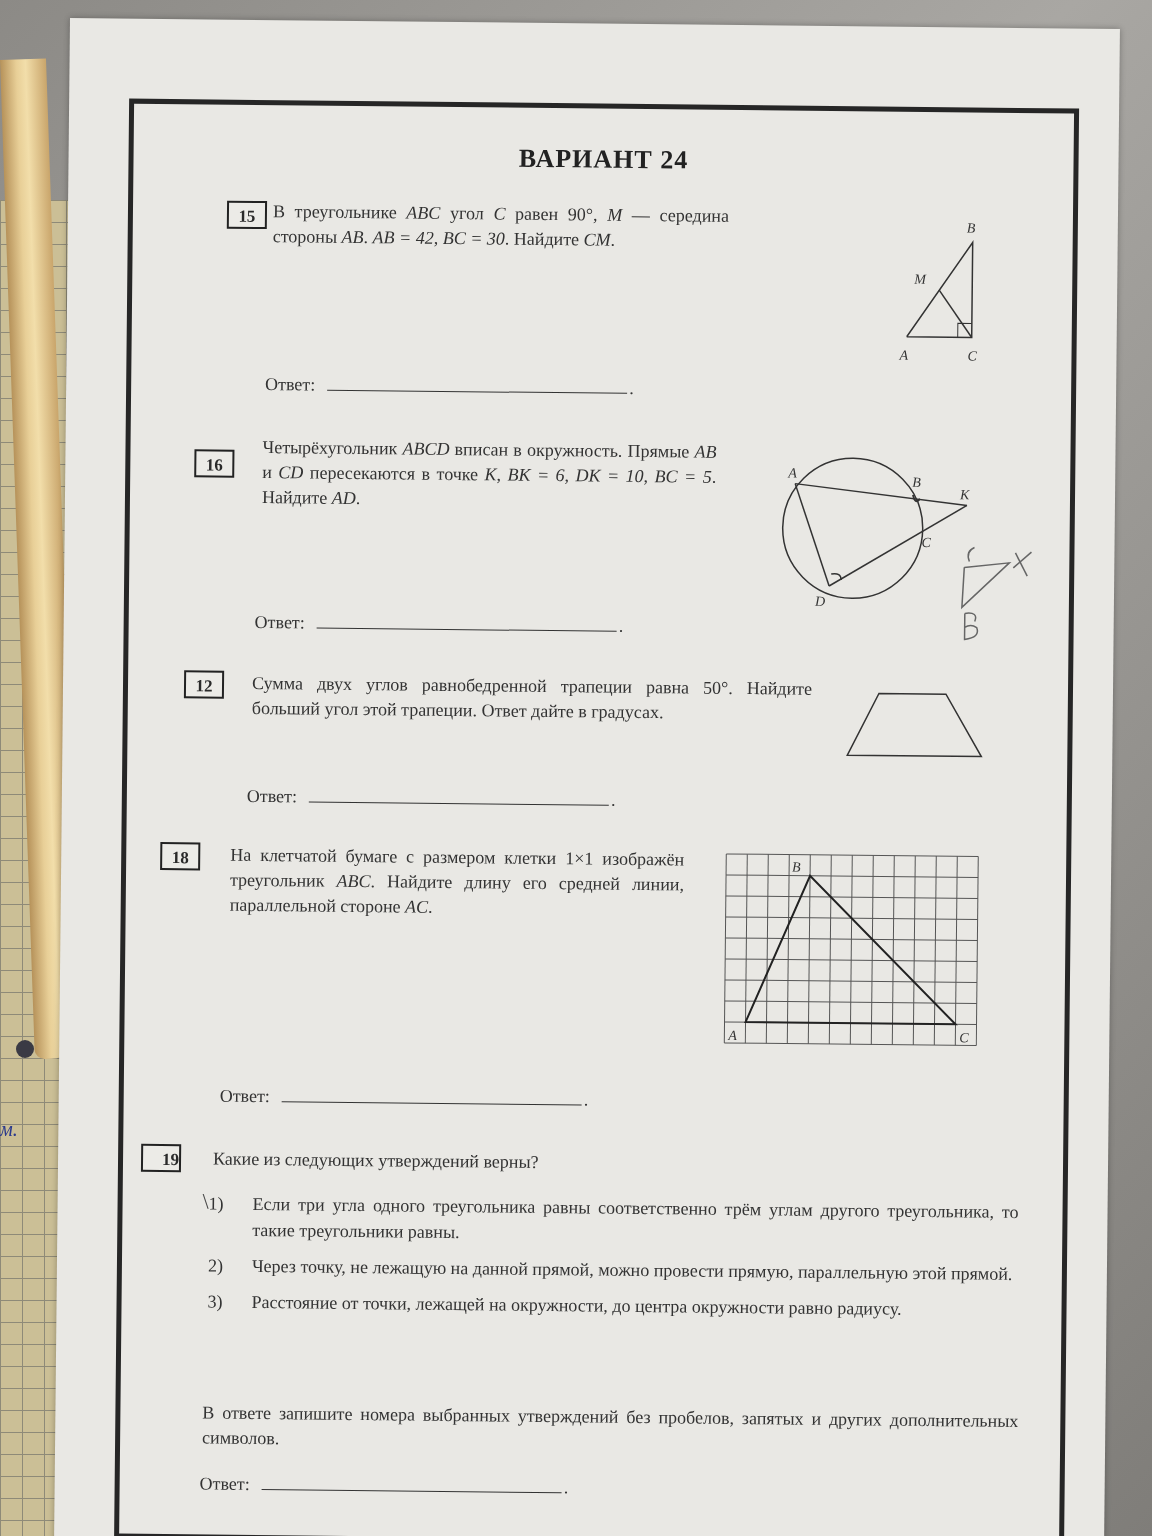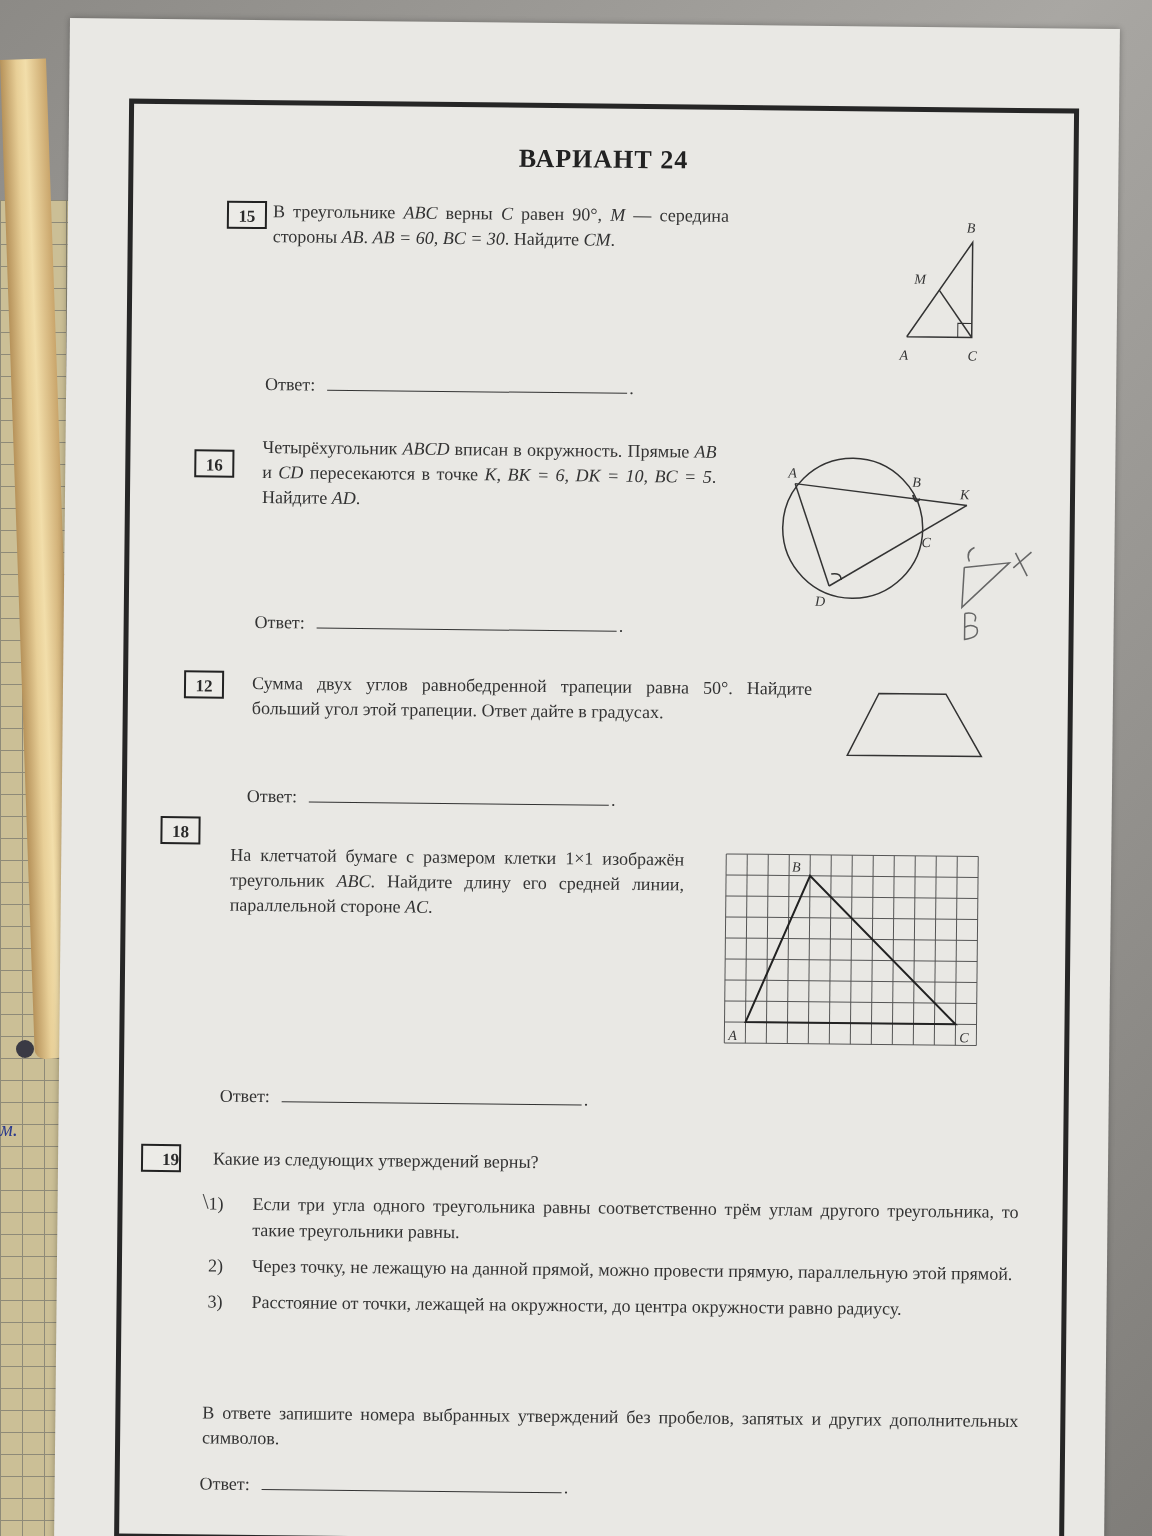--- a/index.html
+++ b/index.html
@@ -82,21 +82,21 @@
 <div class="notebook-scribble">м.</div>
 
 <div class="sheet">
   <div class="frame">
 
     <div class="title">ВАРИАНТ 24</div>
 
     <div class="task" style="left:0;top:0;width:100%;">
       <div class="num-box" style="left:74px;top:96px;margin-left:20px;">15</div>
       <div class="text" style="left:140px;top:94px;width:456px;">
-        <span>В треугольнике </span><i>ABC</i><span> верны </span><i>C</i><span> равен 90°, </span><i>M</i><span> — середина стороны </span><i>AB</i><span>. </span><i>AB = 60</i><span>, </span><i>BC = 30</i><span>. Найдите </span><i>CM</i><span>.</span>
+        <span>В треугольнике </span><i>ABC</i><span> угол </span><i>C</i><span> равен 90°, </span><i>M</i><span> — середина стороны </span><i>AB</i><span>. </span><i>AB = 42</i><span>, </span><i>BC = 30</i><span>. Найдите </span><i>CM</i><span>.</span>
       </div>
       <div class="fig" style="left:760px;top:100px;">
         <svg width="110" height="150" viewBox="0 0 110 150">
           <polyline points="15,125 80,30 80,125 15,125" fill="none" stroke="#333" stroke-width="1.5"></polyline>
           <line x1="47" y1="78" x2="80" y2="125" stroke="#333" stroke-width="1.5"></line>
           <polyline points="66,125 66,111 80,111" fill="none" stroke="#333" stroke-width="1"></polyline>
           <text x="74" y="20">B</text>
           <text x="22" y="72">M</text>
           <text x="8" y="148">A</text>
           <text x="76" y="148">C</text>
@@ -146,21 +146,21 @@
         <svg width="150" height="80" viewBox="0 0 150 80">
           <polygon points="2,68 33,6 100,6 136,68" fill="none" stroke="#333" stroke-width="1.5"></polygon>
         </svg>
       </div>
       <div class="answer" style="left:120px;top:680px;">
         <span>Ответ:</span><span class="line"></span><span class="dot">.</span>
       </div>
     </div>
 
     <div class="task" style="left:0;top:0;width:100%;">
-      <div class="num-box" style="left:34px;top:712px;">18</div>
+      <div class="num-box" style="left:34px;top:738px;">18</div>
       <div class="text" style="left:104px;top:738px;width:454px;">
         <span>На клетчатой бумаге с размером клетки 1×1 изображён треугольник </span><i>ABC</i><span>. Найдите длину его средней линии, параллельной стороне </span><i>AC</i><span>.</span>
       </div>
       <div class="fig" style="left:596px;top:740px;">
         <svg width="260" height="200" viewBox="0 0 260 200">
           <g stroke="#555" stroke-width="1">
             <line x1="4" y1="4" x2="256" y2="4"></line>
               <line x1="4" y1="25" x2="256" y2="25"></line>
               <line x1="4" y1="46" x2="256" y2="46"></line>
             <line x1="4" y1="67" x2="256" y2="67"></line>

